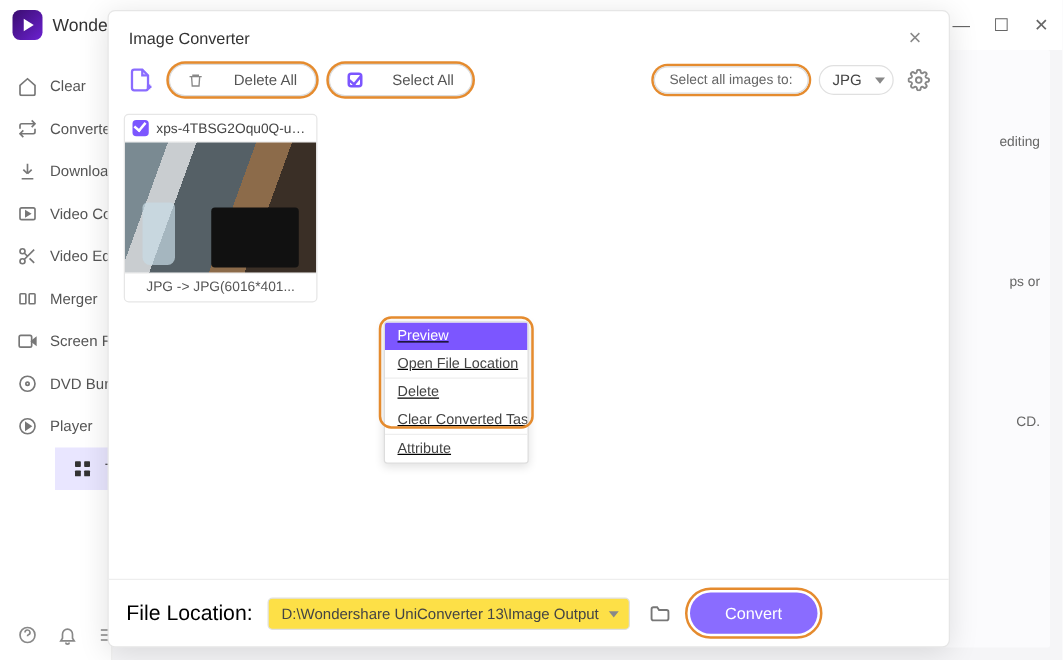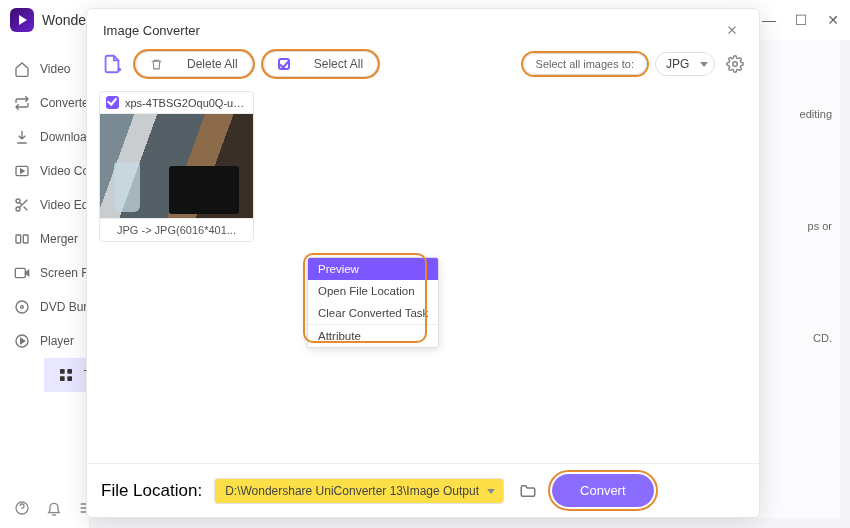--- a/index.html
+++ b/index.html
@@ -46,21 +46,21 @@
 .thumb-card { width:155px; border:1px solid #e6e6e6; border-radius:4px; overflow:hidden; background:#fff;}
 .thumb-head { display:flex; align-items:center; padding:4px 6px; border-bottom:1px solid #eee; gap:6px;}
 .chk { width:13px; height:13px; background:#7c56ff; border-radius:3px; position:relative; flex-shrink:0;}
 .chk::after{ content:""; position:absolute; left:3px; top:0px; width:4px; height:7px; border:2px solid #fff; border-top:none; border-left:none; transform:rotate(40deg);}
 .thumb-name { font-size:11px; color:#444; white-space:nowrap; overflow:hidden; text-overflow:ellipsis;}
 .thumb-img { height:104px; background: linear-gradient(110deg,#7a8a92 0 18%, #c9cdd0 18% 30%, #556066 30% 55%, #8c6b4a 55% 70%, #3a2f26 70% 100%); position:relative;}
 .thumb-img::before { content:""; position:absolute; left:14px; bottom:6px; width:26px; height:50px; background:rgba(200,220,230,.7); border-radius:4px 4px 6px 6px;}
 .thumb-img::after { content:""; position:absolute; right:14px; bottom:4px; width:70px; height:48px; background:#111; border-radius:3px;}
 .thumb-foot { padding:5px 6px; font-size:11px; color:#555; text-align:center; border-top:1px solid #eee;}
 
-.context-menu { position:absolute; left:220px; top:170px; width:132px; background:#fff; border:1px solid #ddd; border-radius:3px; box-shadow: 0 2px 8px rgba(0,0,0,.12); overflow:hidden;}
+.context-menu { position:absolute; left:220px; top:170px; width:116px; background:#fff; border:1px solid #ddd; border-radius:3px; box-shadow: 0 2px 8px rgba(0,0,0,.12); overflow:hidden;text-decoration:underline;}
 .context-menu .mi { padding:5px 10px; font-size:11.5px; color:#444; cursor:pointer; white-space:nowrap;}
 .context-menu .mi.sep { border-top:1px solid #eee;}
 .context-menu .mi.sel { background:#7c56ff; color:#fff;}
 .context-ring { position:absolute; left:216px; top:166px; width:124px; height:90px; border:2px solid #e58b2e; border-radius:10px; pointer-events:none;}
 
 .modal-footer { border-top:1px solid #eee; padding: 10px 14px; display:flex; align-items:center; gap:12px;}
 .footer-label { font-size:17px; color:#000000;}
 .path-select { border:1px solid #e0e0e0; border-radius:4px; padding:5px 24px 5px 10px; font-size:12px; color:#444; min-width:240px; background:#fde047; position:relative; cursor:pointer;}
 .path-select::after { content:""; position:absolute; right:8px; top:50%; margin-top:-2px; border-left:4px solid transparent; border-right:4px solid transparent; border-top:5px solid #888;}
 .folder-btn { width:24px; height:24px; display:flex; align-items:center; justify-content:center; color:#777; cursor:pointer;}
@@ -83,21 +83,21 @@
   </div>
 </div>
 
 <div class="sidebar">
   <div class="sidebar-item">
     <span class="sidebar-icon">
         <svg width="16" height="16" viewBox="0 0 24 24" fill="none" stroke="currentColor" stroke-width="2">
           <path d="M3 11l9-8 9 8v10a2 2 0 0 1-2 2H5a2 2 0 0 1-2-2z"></path>
         </svg>
       </span>
-    <span>Video</span>
+    <span>Clear</span>
   </div>
   <div class="sidebar-item">
     <span class="sidebar-icon">
         <svg width="16" height="16" viewBox="0 0 24 24" fill="none" stroke="currentColor" stroke-width="2">
           <path d="M17 2l4 4-4 4M3 12V8a2 2 0 0 1 2-2h16M7 22l-4-4 4-4M21 12v4a2 2 0 0 1-2 2H3"></path>
         </svg>
       </span>
     <span>Converter</span>
   </div>
   <div class="sidebar-item">
@@ -249,20 +249,21 @@
         <span class="chk"></span>
         <span class="thumb-name">xps-4TBSG2Oqu0Q-unspl...</span>
       </div>
       <div class="thumb-img"></div>
       <div class="thumb-foot">JPG -&gt; JPG(6016*401...</div>
     </div>
 
     <div class="context-menu">
       <div class="mi sel">Preview</div>
       <div class="mi">Open File Location</div>
+      <div class="mi sep">Delete</div>
       <div class="mi">Clear Converted Task</div>
       <div class="mi sep">Attribute</div>
     </div>
     <div class="context-ring"></div>
   </div>
 
   <div class="modal-footer">
     <span class="footer-label">File Location:</span>
     <div class="path-select">
       <span>D:\Wondershare UniConverter 13\Image Output</span>

